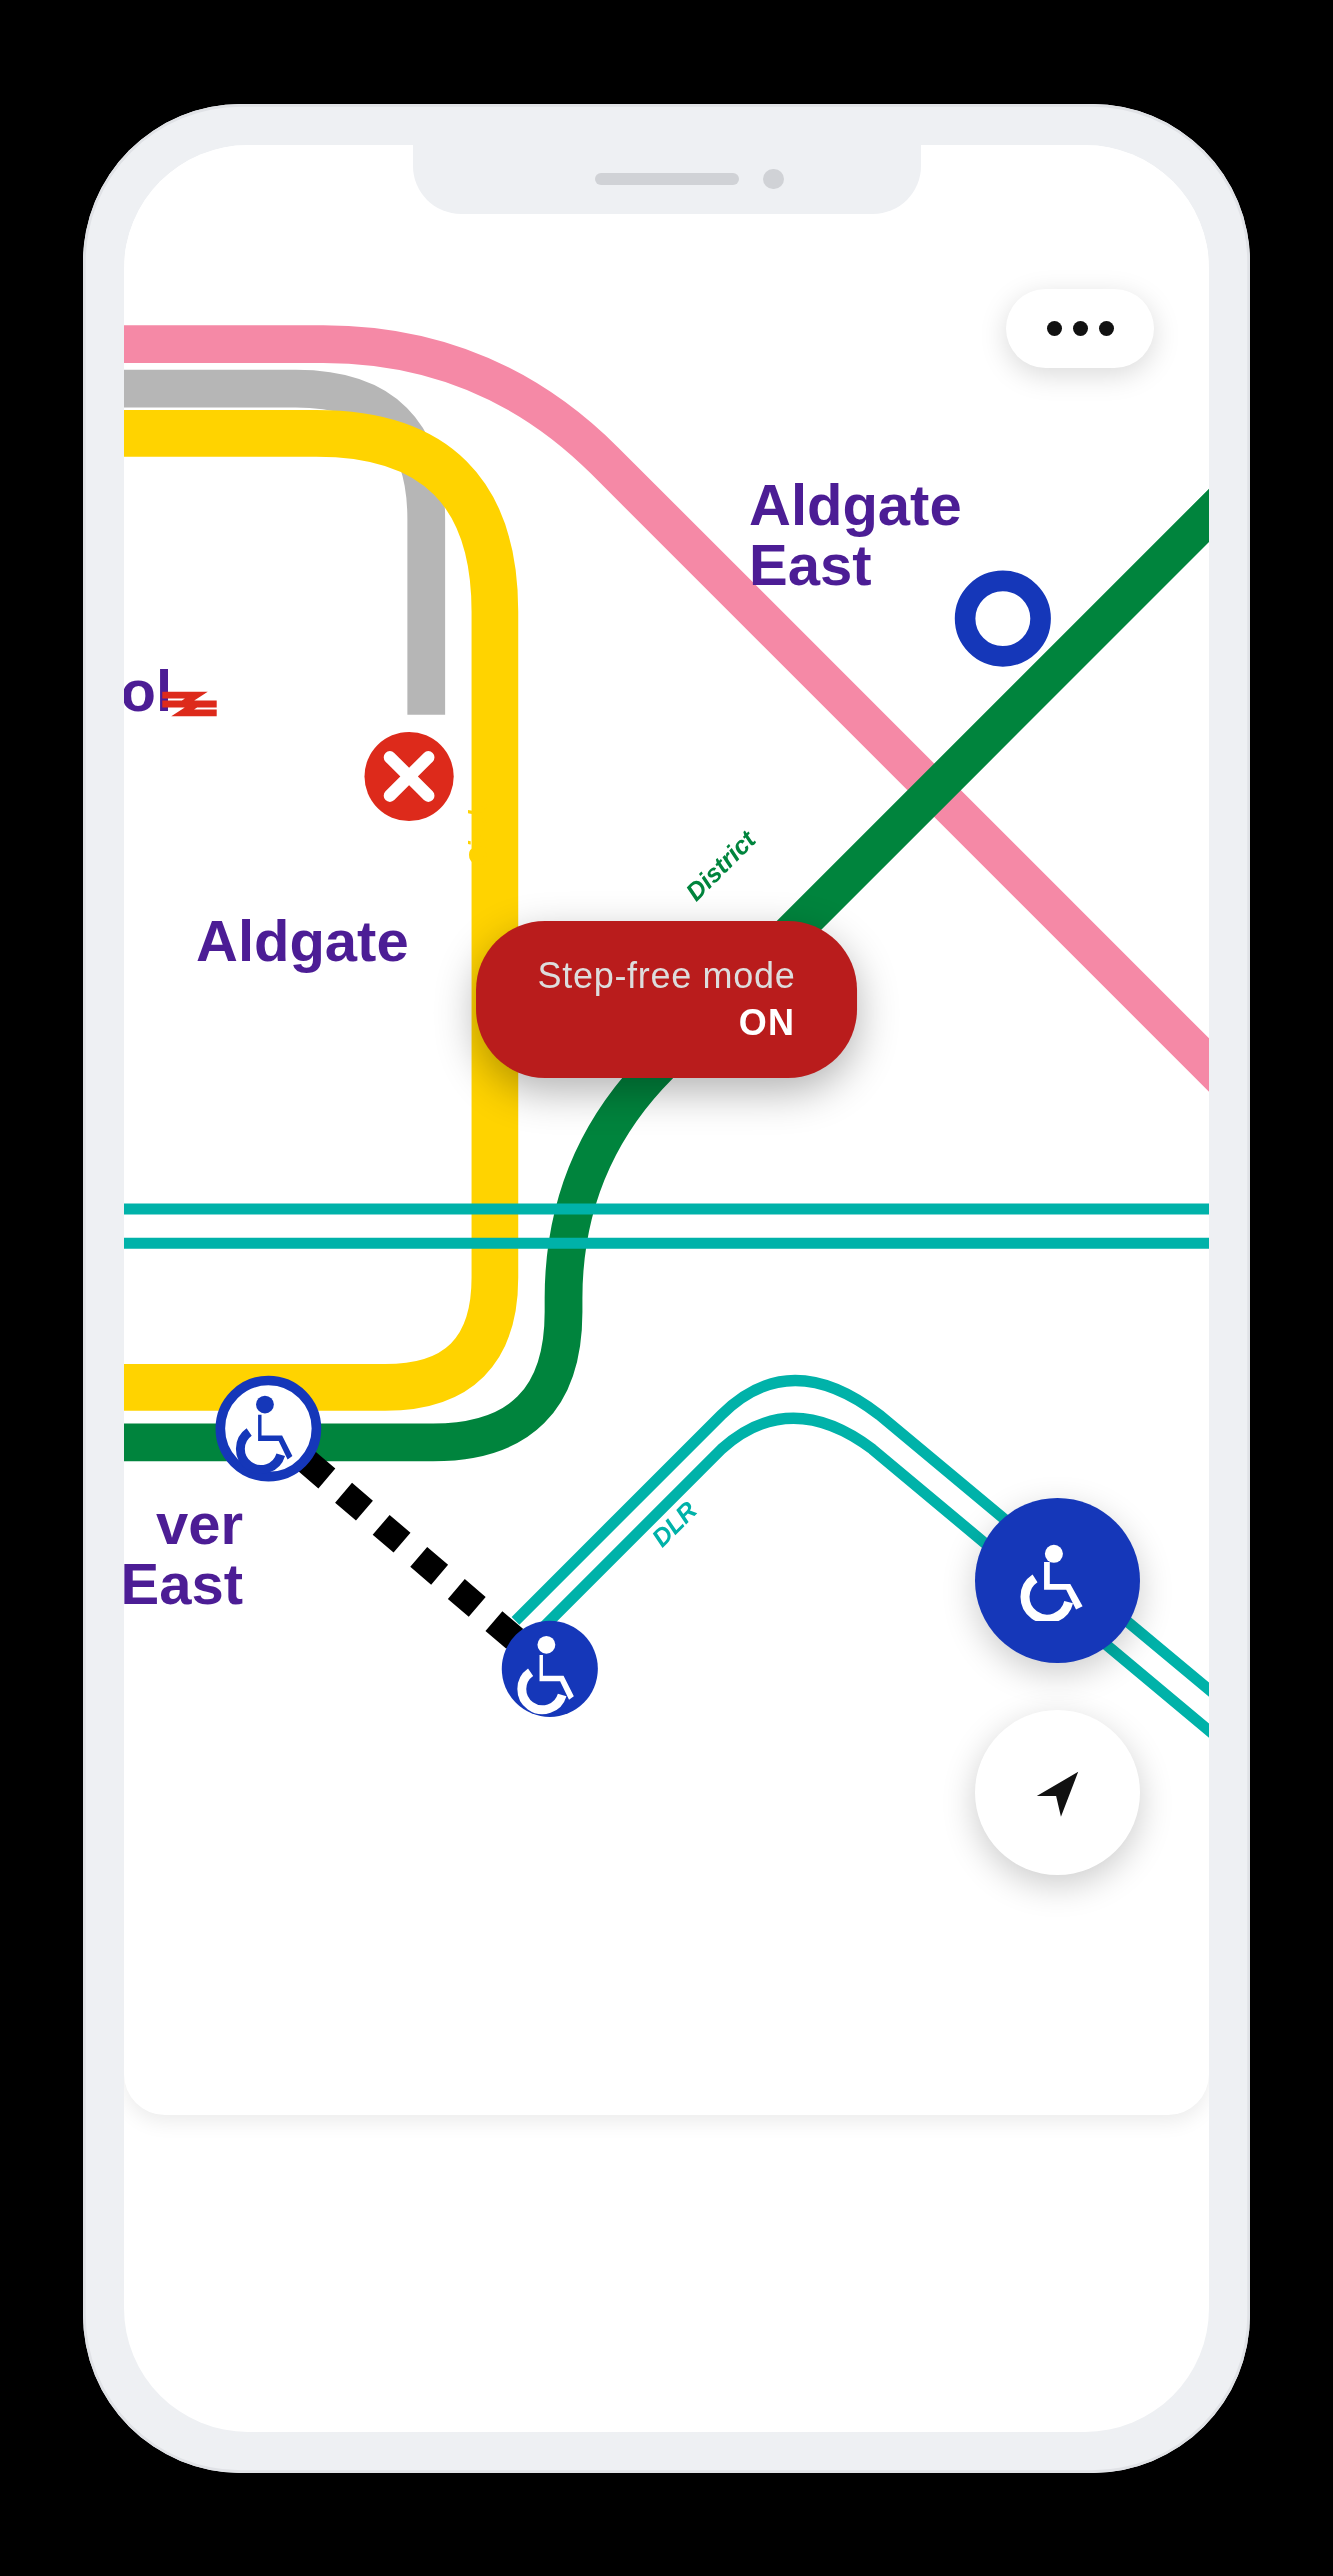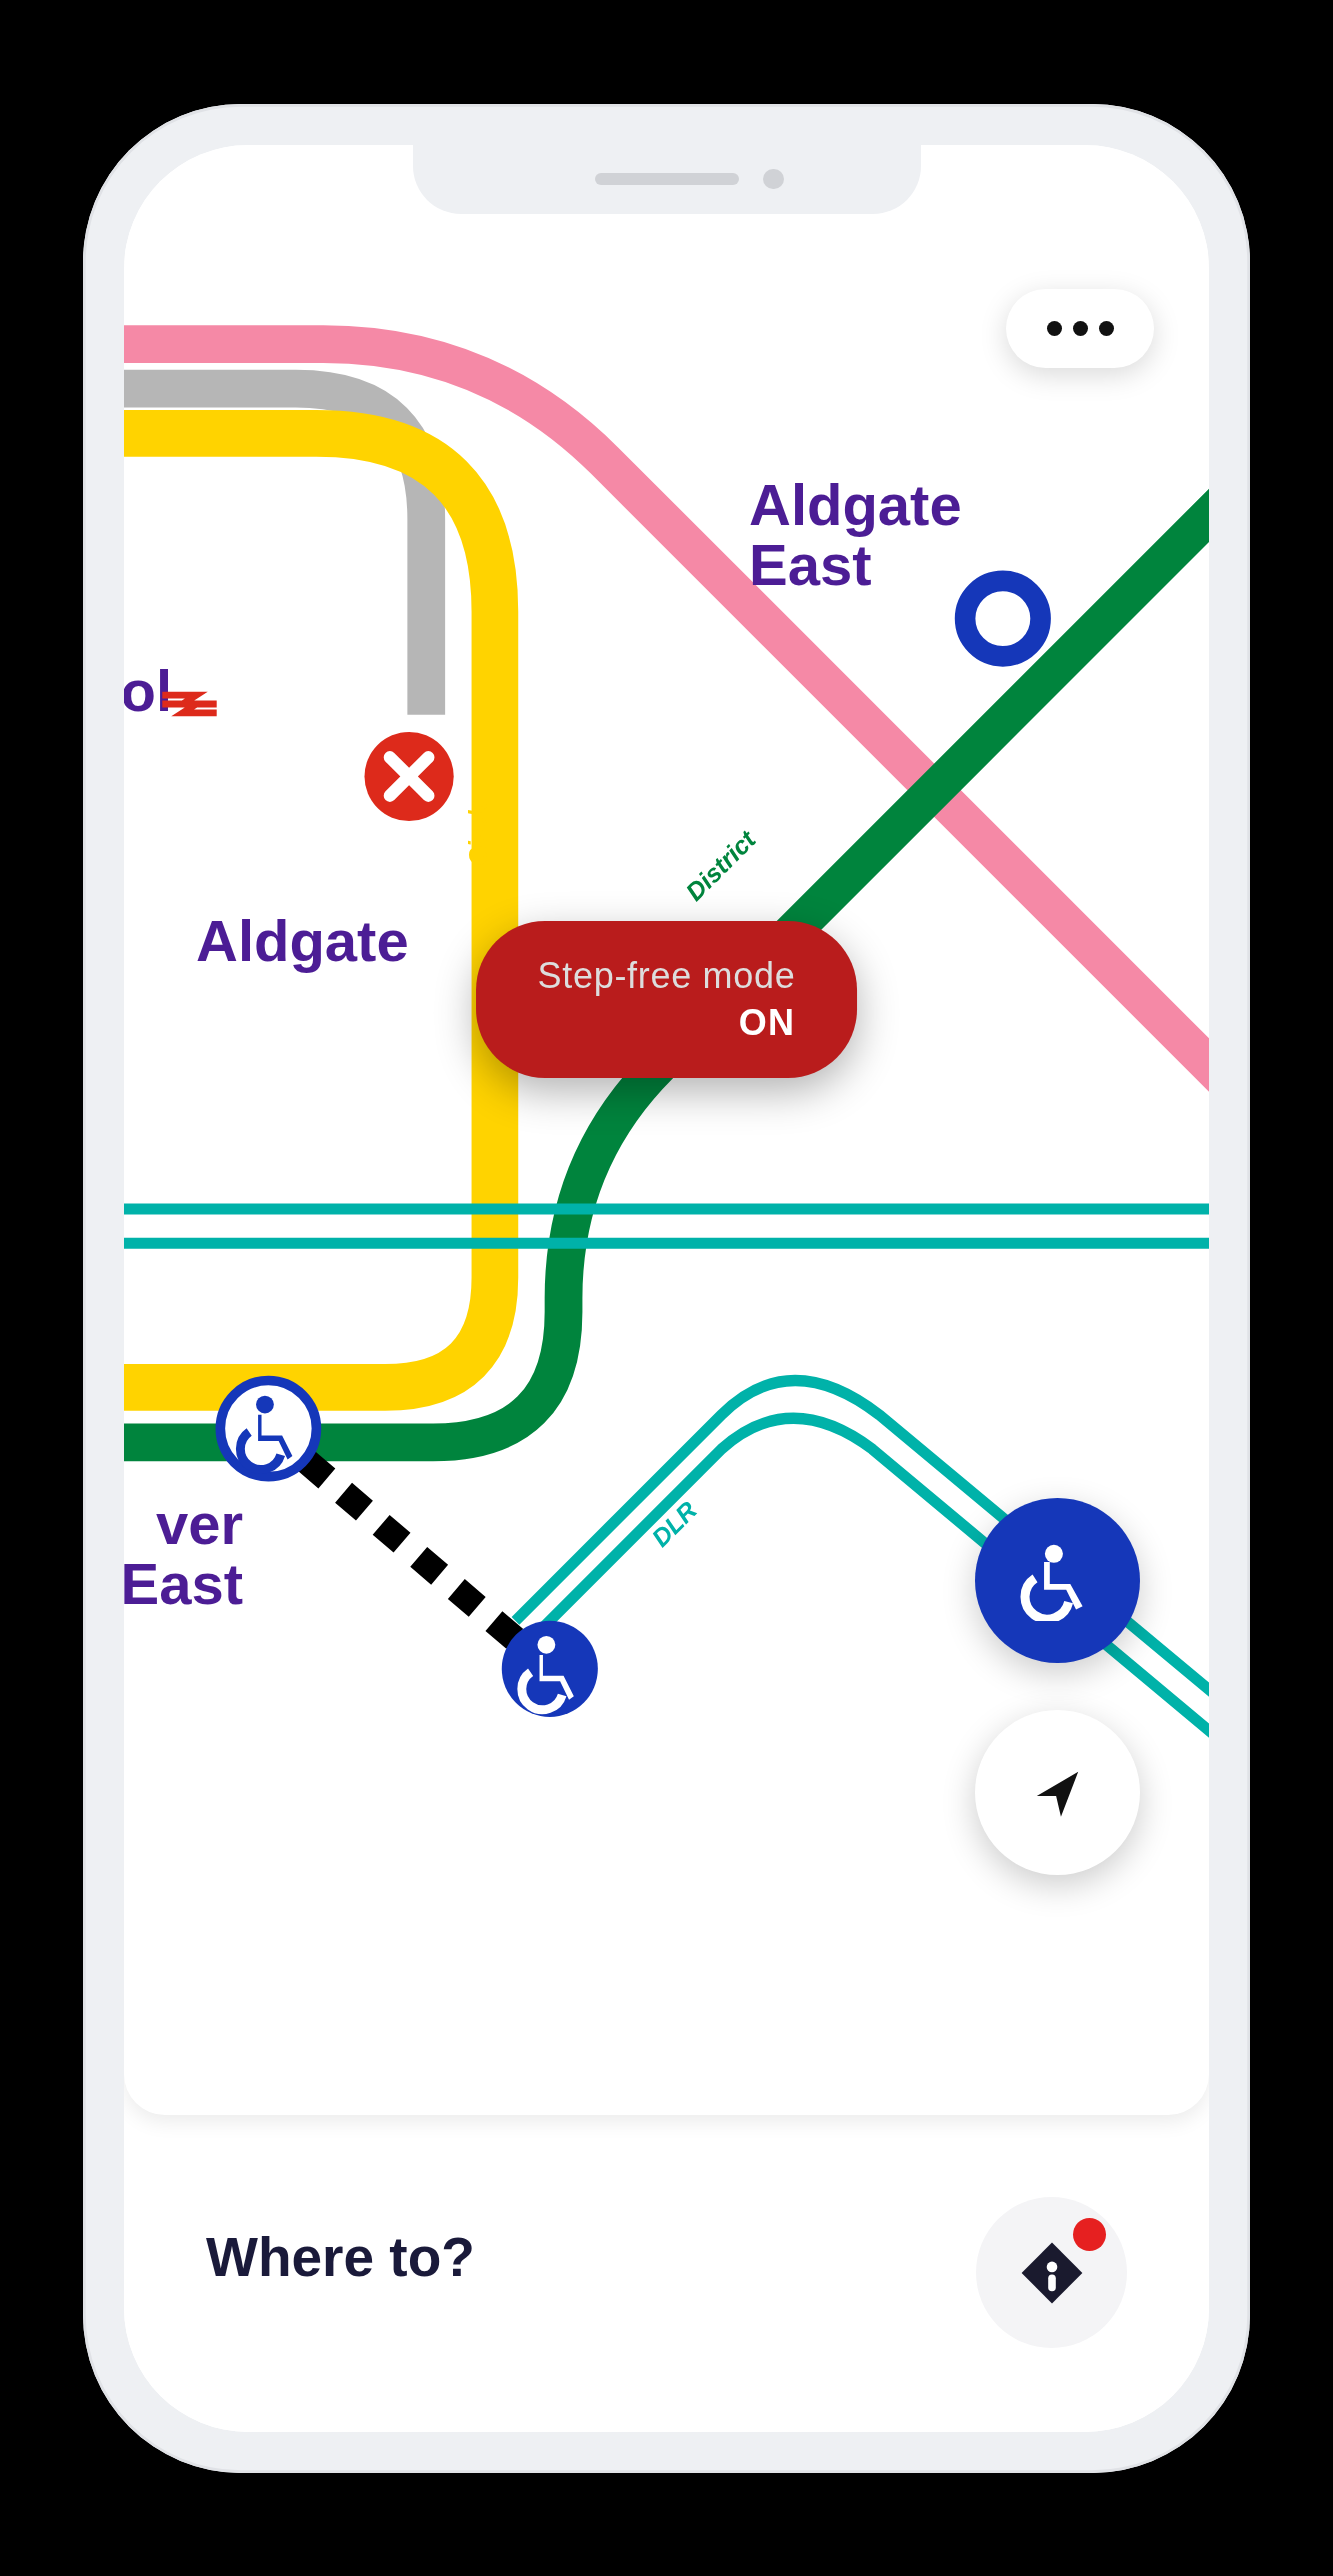--- a/index.html
+++ b/index.html
@@ -285,27 +285,16 @@
           </g>
         </svg>
       </div>
       <div class="fab fab-locate">
         <svg width="69" height="69" viewBox="0 0 100 100">
           <path d="M 20 55 L 80 20 L 55 85 L 48 55 Z" fill="#111"></path>
         </svg>
       </div>
     </div>
 
-    <div class="bottom-sheet">
-      <div class="search-text">Where to?</div>
-      <div class="alert-btn">
-        <svg width="76" height="76" viewBox="0 0 100 100">
-          <path d="M 50 10 L 90 50 L 50 90 L 10 50 Z" fill="#1a1a2e"></path>
-          <circle cx="50" cy="42" r="7" fill="#fff"></circle>
-          <rect x="45" y="52" width="10" height="22" rx="5" fill="#fff"></rect>
-        </svg>
-        <div class="badge"></div>
-      </div>
-    </div>
 
   </div>
 </div>
 
 
 </body></html>

